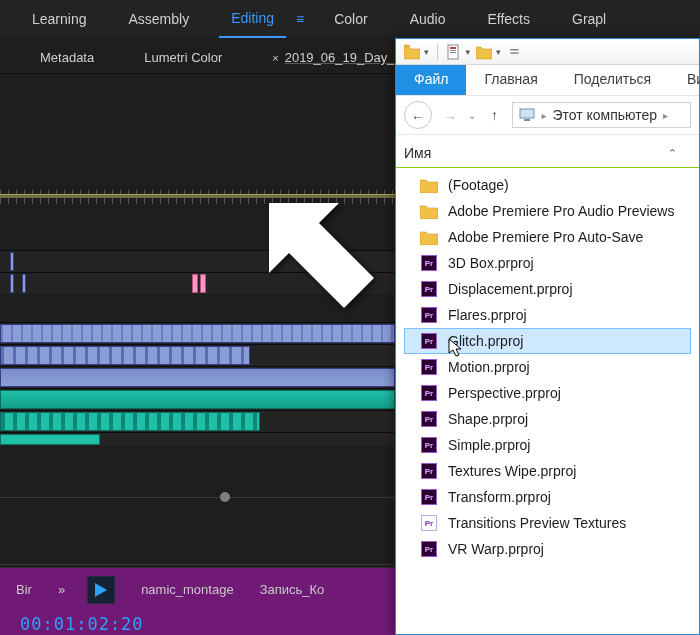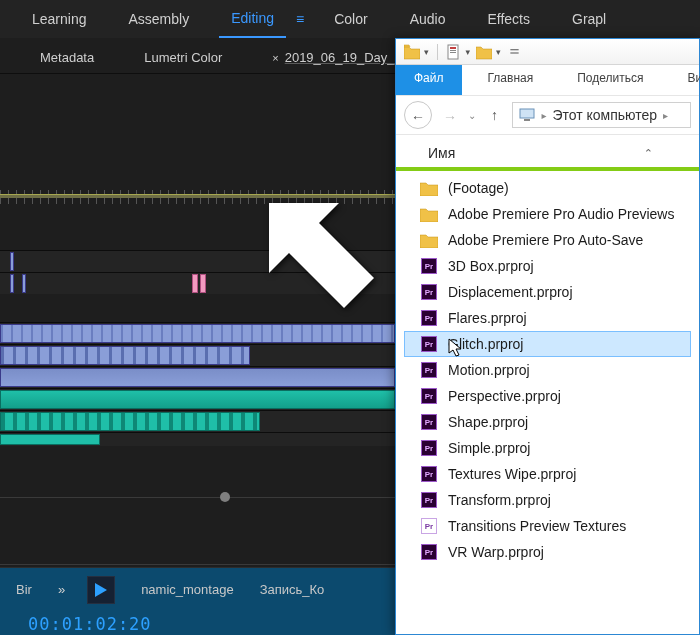--- a/index.html
+++ b/index.html
@@ -29,46 +29,46 @@
   .aud  { background: #1fbfa8; border-color: #0a6e60; }
   .short{ width: 4px; }
   .long { }
 
   .tracks-block { position: absolute; top: 248px; left: 0; right: 0; }
 
   .scroll-line { position: absolute; left: 0; right: 0; height: 1px; background: #3a3a3a; }
   .scroll-thumb { position: absolute; width: 10px; height: 10px; background: #7f7f7f; border-radius: 50%; }
 
   
-  .bottom-bar { position: absolute; left:0; bottom: 0; width: 395px; height: 68px; background: #0c4a6e; border-top: 1px solid #2d2d2d; }
+  .bottom-bar { position: absolute; left:0; bottom: 0; width: 395px; height: 68px; background: #701a75; border-top: 1px solid #2d2d2d; }
   .bottom-bar .bins { display: flex; gap: 26px; padding: 6px 16px; font-size: 13px; color: #c8c8c8; align-items: center; }
   .expand-icon { color: #d0d0d0; }
   .play-btn { width: 28px; height: 28px; background: #162132; display: flex; align-items: center; justify-content: center; border: 1px solid #252f40; margin-left: -4px; margin-top: 2px; }
   .play-btn svg { fill: #2da0ff; }
-  .timecode-blue { color: #2da0ff; font-size: 17px; padding-left: 28px; padding-top: 4px; font-family: monospace; letter-spacing: 1px;}
+  .timecode-blue { color: #2da0ff; font-size: 17px; padding-left: 20px; padding-top: 4px; font-family: monospace; letter-spacing: 1px;}
 
   
   .explorer { position: absolute; top: 38px; left: 395px; right: 0; bottom: 0; background: #fff; border: 1px solid #2c87d3; box-shadow: -2px 0 10px rgba(0,0,0,.4); }
   .ex-titlebar { height: 26px; background: linear-gradient(#fff,#f3f3f3); border-bottom: 1px solid #d6d6d6; display: flex; align-items: center; padding: 0 8px; gap: 6px; }
   .ex-titlebar .ic { width: 16px; height: 16px; }
   .folder-ic-svg { fill: #f0c147; stroke:#c79014; stroke-width:0.5; }
   .sep { width: 1px; height: 16px; background: #ccc; margin: 0 2px; }
   .tiny-arrow { font-size: 9px; color: #555; margin-left:-2px; }
 
-  .ex-ribbon { display: flex; height: 30px; align-items: stretch; font-size: 12px; gap: 8px; }
+  .ex-ribbon { display: flex; height: 30px; align-items: stretch; font-size: 14px; }
   .ex-ribbon .rtab { padding: 6px 18px; color: #404040; cursor: pointer; }
   .ex-ribbon .rtab.active { background: #1e90e6; color: #fff; }
 
   .ex-nav { display: flex; align-items: center; height: 40px; border-top: 1px solid #e6e6e6; border-bottom: 1px solid #e6e6e6; padding: 0 8px; gap: 4px; font-size: 14px; color: #333; }
   .nav-btn { width: 28px; height: 28px; border: 1px solid transparent; border-radius: 50%; display:flex; align-items:center; justify-content:center; color:#555; cursor:pointer; }
   .nav-btn.back { border-color: #c8c8c8; }
   .crumb { display:flex; align-items:center; border:1px solid #d0d0d0; height:26px; padding:0 6px; flex:1; gap:6px; }
   .crumb .chev { color:#888; font-size:10px; }
 
-  .ex-head { display:flex; padding: 10px 32px 6px; font-size: 14px; color:#2a2a2a; border-bottom:4px solid #84cc16; align-items:center; }
+  .ex-head { display:flex; padding: 10px 8px 6px; font-size: 14px; color:#2a2a2a; border-bottom:1px solid #84cc16; align-items:center; }
   .sort-arrow { margin-left: auto; margin-right: 14px; color:#666; font-size: 11px; }
 
   .file-list { padding: 4px 8px; font-size: 14px; color: #1c1c1c; }
   .file-item { display:flex; align-items:center; gap:10px; padding: 4px 16px; height: 26px; cursor:pointer; }
   .file-item.selected { background: #cde8ff; border:1px solid #7abfff; padding:3px 15px; }
   .ficon { width:18px; height:18px; display:flex; align-items:center; justify-content:center; }
   .prproj { background: #2a0033; border:1px solid #9c59c9; position:relative; }
   .prproj::after { content:"Pr"; color:#e1a8ff; font-size:8px; font-weight:bold; }
   .prproj.light { background:#fff; border-color:#c9a5e4; }
   .prproj.light::after { color:#7a3aa3; }

